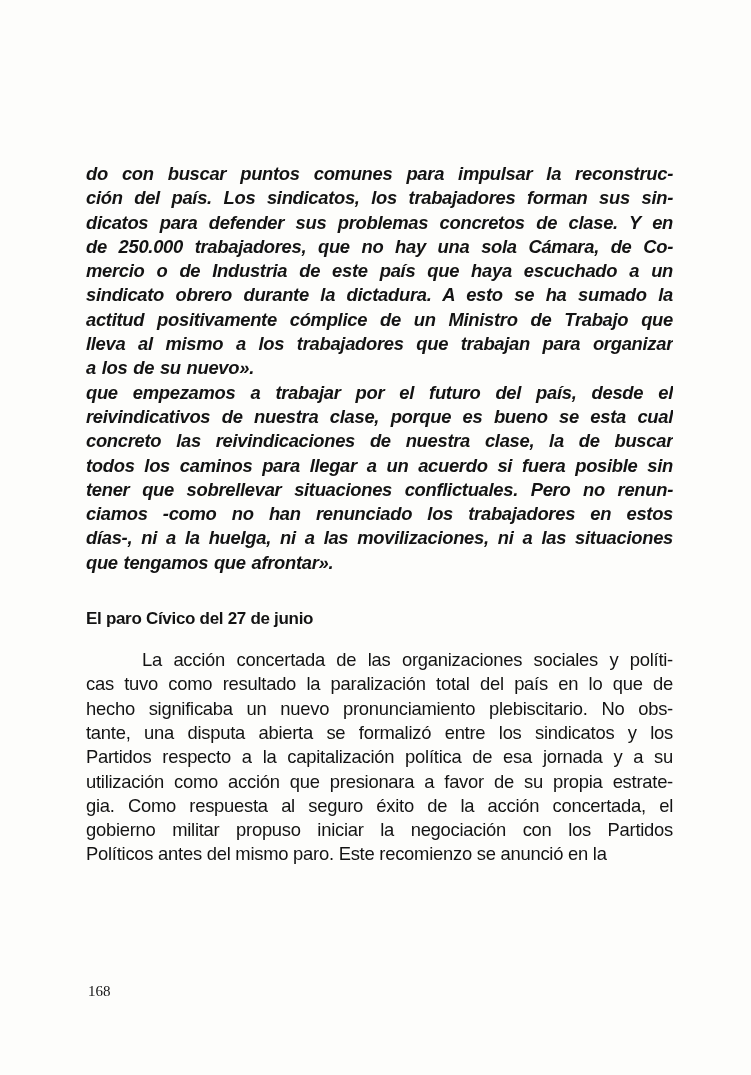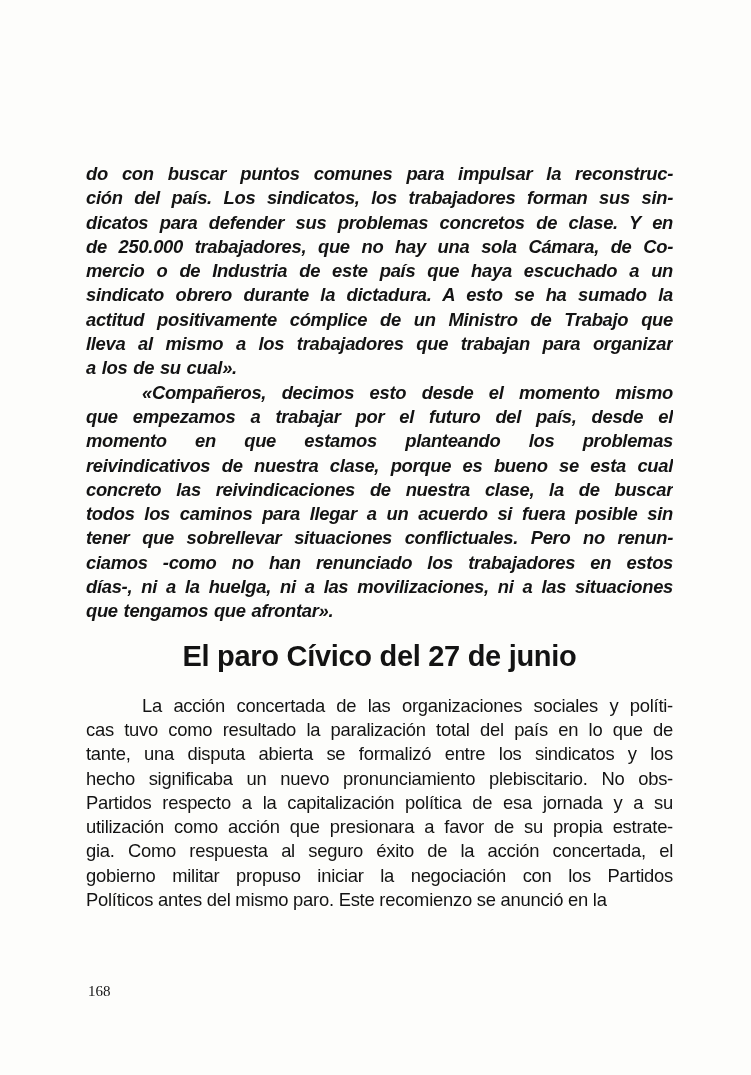--- a/index.html
+++ b/index.html
@@ -36,29 +36,29 @@
     letter-spacing: -0.3px;
     word-spacing: 1px;
   }
   .body-para .line {
     font-weight: 400;
     font-style: normal;
     font-size: 18.4px;
     letter-spacing: -0.25px;
   }
   .section-heading {
-    margin-top: 17px;
+    margin-top: 28px;
     height: 31px;
     line-height: 31px;
     font-weight: 700;
-    font-size: 29px;
+    font-size: 17px;
     letter-spacing: -0.3px;
-    text-align: center;
+    text-align: left;
   }
-  .body-block { margin-top: 22px; }
+  .body-block { margin-top: 14px; }
   .page-number {
     position: absolute;
     left: 88px; top: 983px;
     font-family: "Liberation Serif", serif;
     font-size: 15px;
     font-weight: 400;
   }
 </style>
 </head>
 <body>
@@ -68,42 +68,40 @@
     <section id="quote-block">
         <div class="para quote-para">
           <div class="line">do con buscar puntos comunes para impulsar la reconstruc-</div>
           <div class="line">ción del país. Los sindicatos, los trabajadores forman sus sin-</div>
           <div class="line">dicatos para defender sus problemas concretos de clase. Y en</div>
           <div class="line">de 250.000 trabajadores, que no hay una sola Cámara, de Co-</div>
           <div class="line">mercio o de Industria de este país que haya escuchado a un</div>
           <div class="line">sindicato obrero durante la dictadura. A esto se ha sumado la</div>
           <div class="line">actitud positivamente cómplice de un Ministro de Trabajo que</div>
           <div class="line">lleva al mismo a los trabajadores que trabajan para organizar</div>
-          <div class="line last">a los de su cual».</div>
+          <div class="line last">a los de su nuevo».</div>
         </div>
         <div class="para quote-para">
-          <div class="line indent">«Compañeros, decimos esto desde el momento mismo</div>
           <div class="line">que empezamos a trabajar por el futuro del país, desde el</div>
-          <div class="line">momento en que estamos planteando los problemas</div>
           <div class="line">reivindicativos de nuestra clase, porque es bueno se esta cual</div>
           <div class="line">concreto las reivindicaciones de nuestra clase, la de buscar</div>
           <div class="line">todos los caminos para llegar a un acuerdo si fuera posible sin</div>
           <div class="line">tener que sobrellevar situaciones conflictuales. Pero no renun-</div>
           <div class="line">ciamos -como no han renunciado los trabajadores en estos</div>
           <div class="line">días-, ni a la huelga, ni a las movilizaciones, ni a las situaciones</div>
           <div class="line last">que tengamos que afrontar».</div>
         </div>
       </section>
     <h2 class="section-heading">El paro Cívico del 27 de junio</h2>
     <section id="body-block" class="body-block">
         <div class="para body-para">
           <div class="line indent">La acción concertada de las organizaciones sociales y políti-</div>
           <div class="line">cas tuvo como resultado la paralización total del país en lo que de</div>
+          <div class="line">hecho significaba un nuevo pronunciamiento plebiscitario. No obs-</div>
           <div class="line">tante, una disputa abierta se formalizó entre los sindicatos y los</div>
-          <div class="line">hecho significaba un nuevo pronunciamiento plebiscitario. No obs-</div>
           <div class="line">Partidos respecto a la capitalización política de esa jornada y a su</div>
           <div class="line">utilización como acción que presionara a favor de su propia estrate-</div>
           <div class="line">gia. Como respuesta al seguro éxito de la acción concertada, el</div>
           <div class="line">gobierno militar propuso iniciar la negociación con los Partidos</div>
           <div class="line last">Políticos antes del mismo paro. Este  recomienzo se anunció en la</div>
         </div>
       </section>
   </div>
   <div class="page-number">168</div>
 </main>

